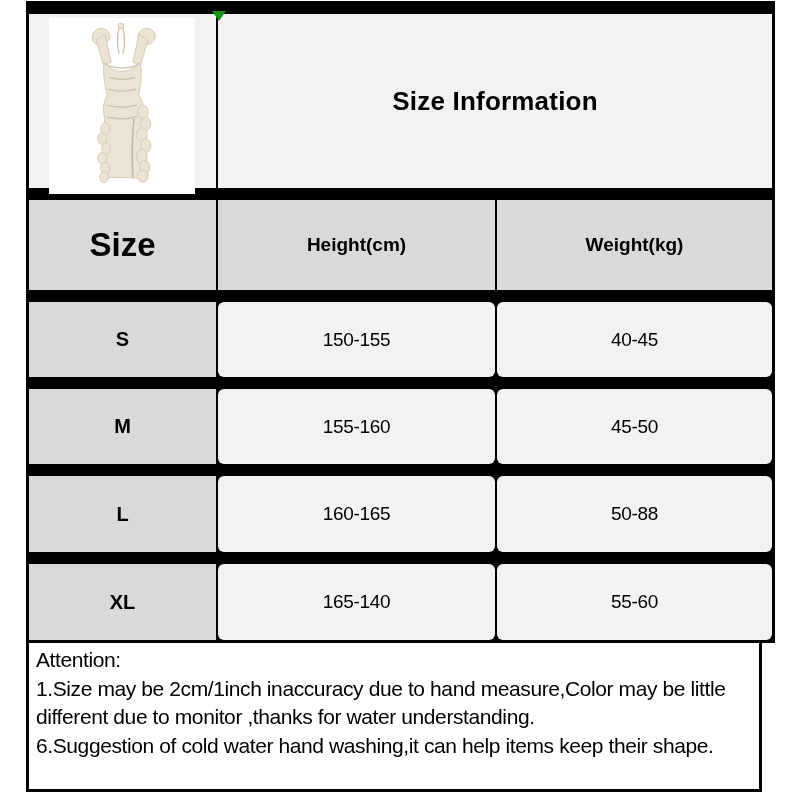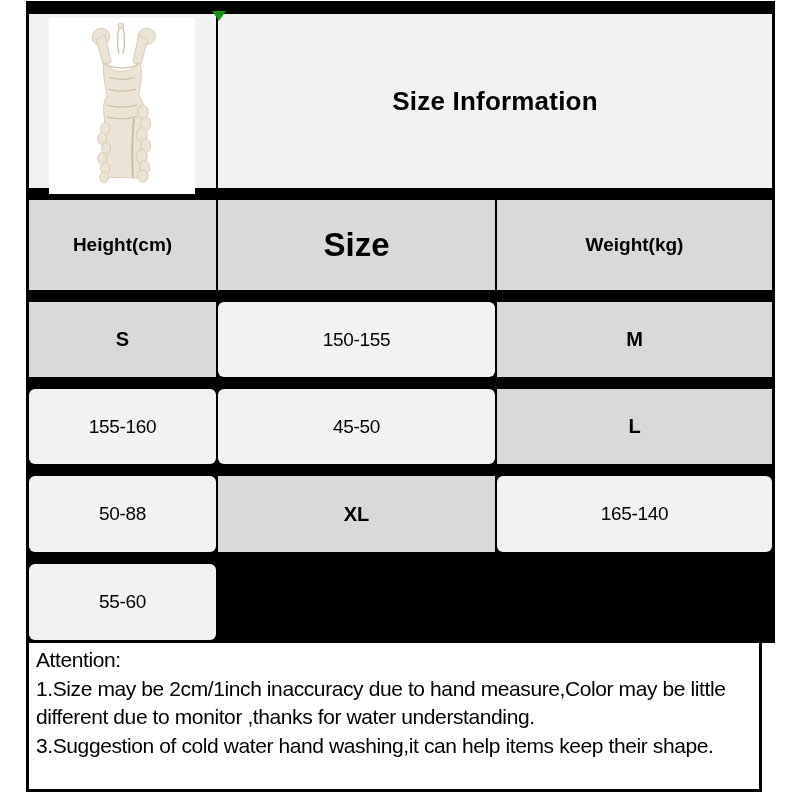--- a/index.html
+++ b/index.html
@@ -101,40 +101,42 @@
           </g>
 
           <path d="M85,102 C83,122 83,142 84,161" fill="none" stroke="#c4b69c" stroke-width="1.6"></path>
         </svg>
       </div>
       <div class="corner-marker"></div>
     </div>
 
     <div class="cell title-cell">Size Information</div>
 
+    <div class="cell hdr hdr-size">Size</div>
     <div class="cell hdr hdr-col">Height(cm)</div>
-    <div class="cell hdr hdr-size">Size</div>
     <div class="cell hdr hdr-col">Weight(kg)</div>
 
     <div class="cell size-col">S</div>
     <div class="cell val">150-155</div>
+    <div class="cell val">40-45</div>
 
     <div class="cell size-col">M</div>
     <div class="cell val">155-160</div>
     <div class="cell val">45-50</div>
 
     <div class="cell size-col">L</div>
+    <div class="cell val">160-165</div>
     <div class="cell val">50-88</div>
 
     <div class="cell size-col">XL</div>
     <div class="cell val">165-140</div>
     <div class="cell val">55-60</div>
 
   </div>
 
   <div class="attention">
     <div>Attention:</div>
     <div>1.Size may be 2cm/1inch inaccuracy due to hand measure,Color may be little</div>
     <div>different due to monitor ,thanks for water understanding.</div>
-    <div>3.Suggestion of cold water hand washing,it can help items keep their shape.</div>
+    <div>6.Suggestion of cold water hand washing,it can help items keep their shape.</div>
   </div>
 
 </div>
 
 </body></html>

